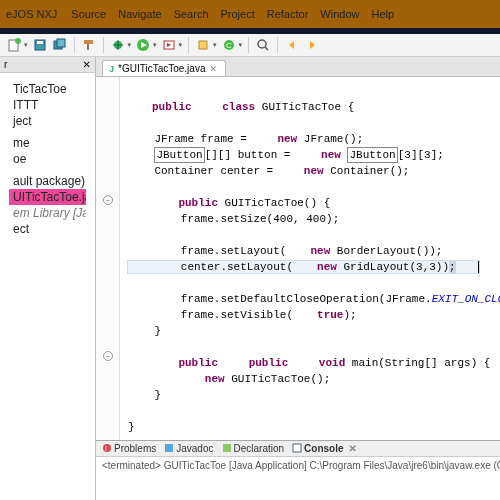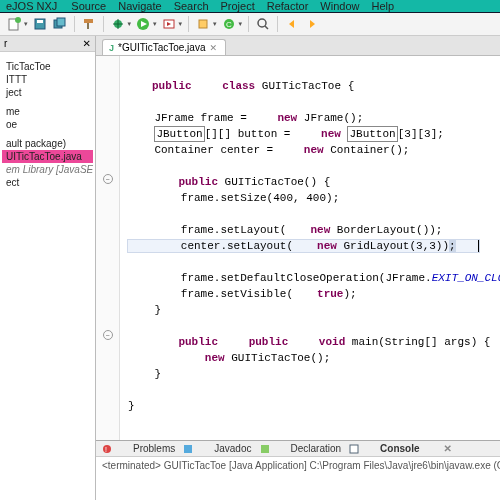--- a/index.html
+++ b/index.html
@@ -8,25 +8,25 @@
     font-size: 11px;
     background: #ececec;
     width: 500px;
     height: 500px;
     overflow: hidden;
     display: flex;
     flex-direction: column;
   }
   
   .menubar {
-    background: #14b8a6;
+    background: #a16207;
     display: flex;
     gap: 12px;
-    padding: 0 6px;
-    border-bottom: 1px solid #0f172a;
+    padding: 8px 6px;
+    border-bottom: 6px solid #0f172a;
   }
   .menubar span { color: #222; }
   .partial-left {
     color: #222;
     margin-right: 2px;
   }
   
   .toolbar {
     background: #f4f4f4;
     padding: 3px 6px;
@@ -62,22 +62,22 @@
     background:#e4e4e4;
     padding:2px 4px;
     font-size:10px;
     border-bottom:1px solid #ccc;
     display:flex;
     justify-content: space-between;
     align-items:center;
   }
   .leftpanel-title .x { font-size:10px; }
   .tree {
-    padding:2px 2px;
-    font-size:10px;
+    padding:2px 9px;
+    font-size:12px;
     color:#222;
     overflow:hidden;
   }
   .tree div { padding:1px 0 1px 4px; white-space:nowrap; overflow:hidden; text-overflow:clip;}
   .tree .sel { background:#ec4899; }
   .tree .gray { color:#777; font-style:italic;}
   .tree .spacer { height:6px; }
   
   .editorwrap {
     flex:1;
@@ -164,21 +164,21 @@
     font-size:10px;
   }
   .bottomtabs {
     display:flex;
     gap:8px;
     padding:2px 6px;
     border-bottom:1px solid #ccc;
     background:#efefef;
     align-items:center;
   }
-  .bottomtabs .btab { display:flex; gap:21px; align-items:flex-end; color:#333;}
+  .bottomtabs .btab { display:flex; gap:2px; align-items:flex-start; color:#333;}
   .bottomtabs .btab.active { font-weight:bold; }
   .bottombody {
     padding:3px 6px;
     color:#555;
     white-space:nowrap;
     overflow:hidden;
   }
   svg { display:block; }
 </style>
 </head>

